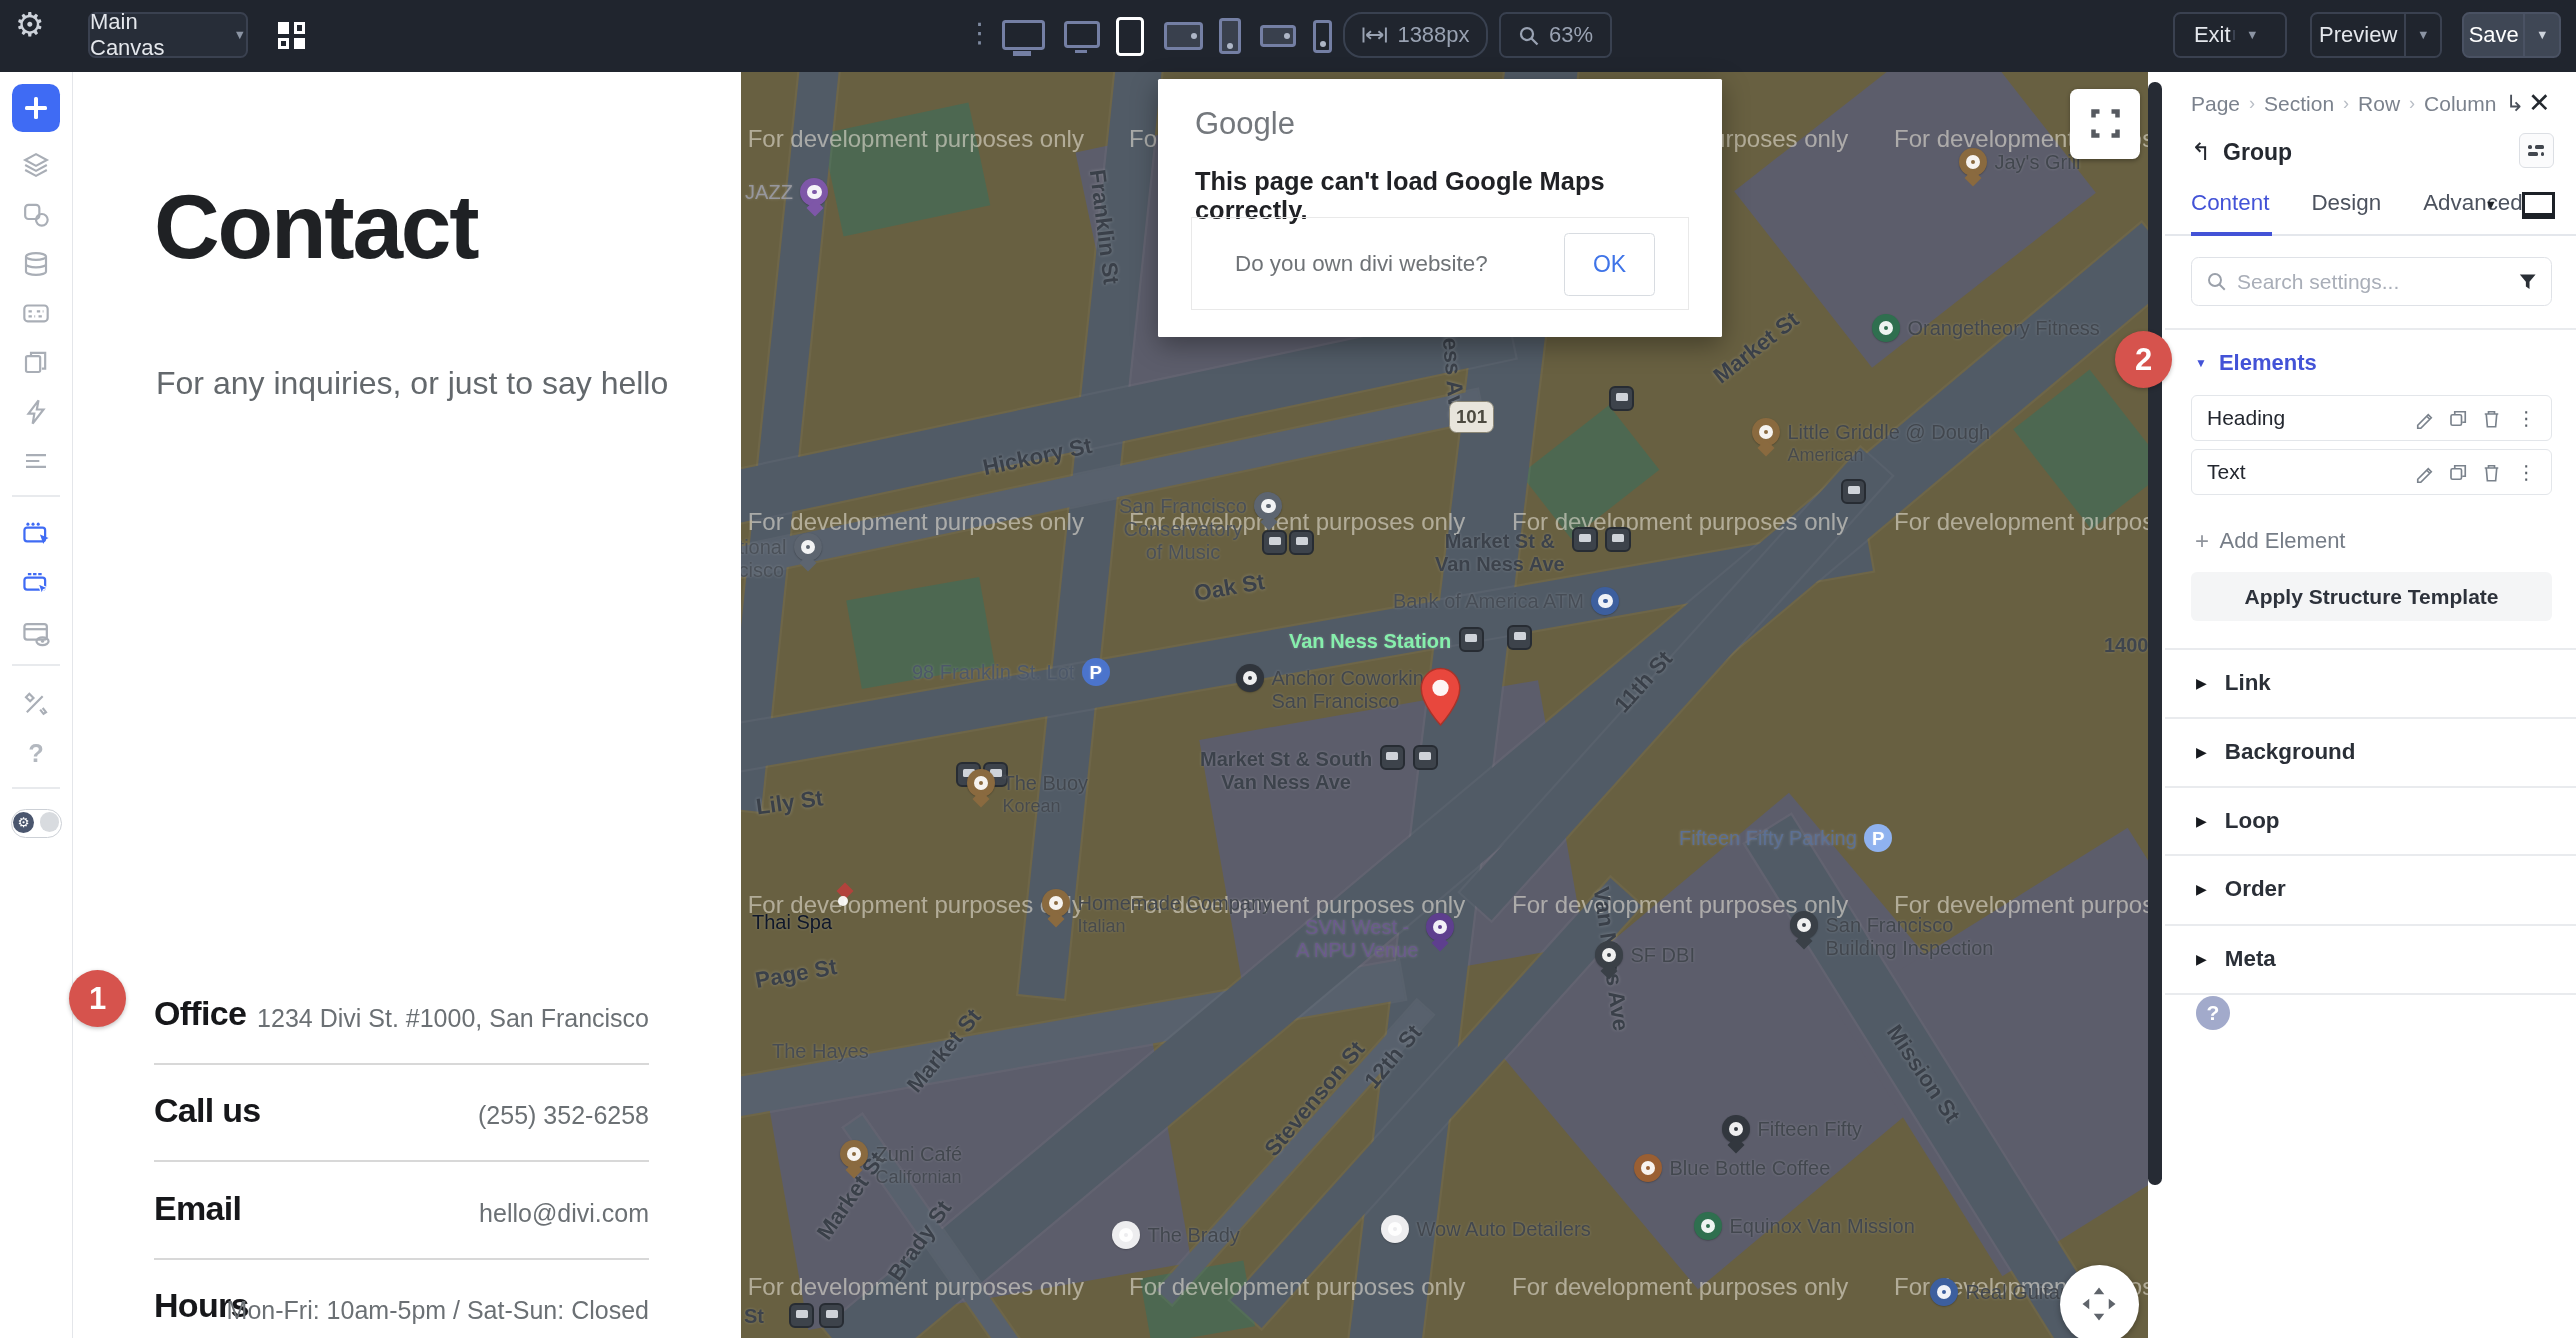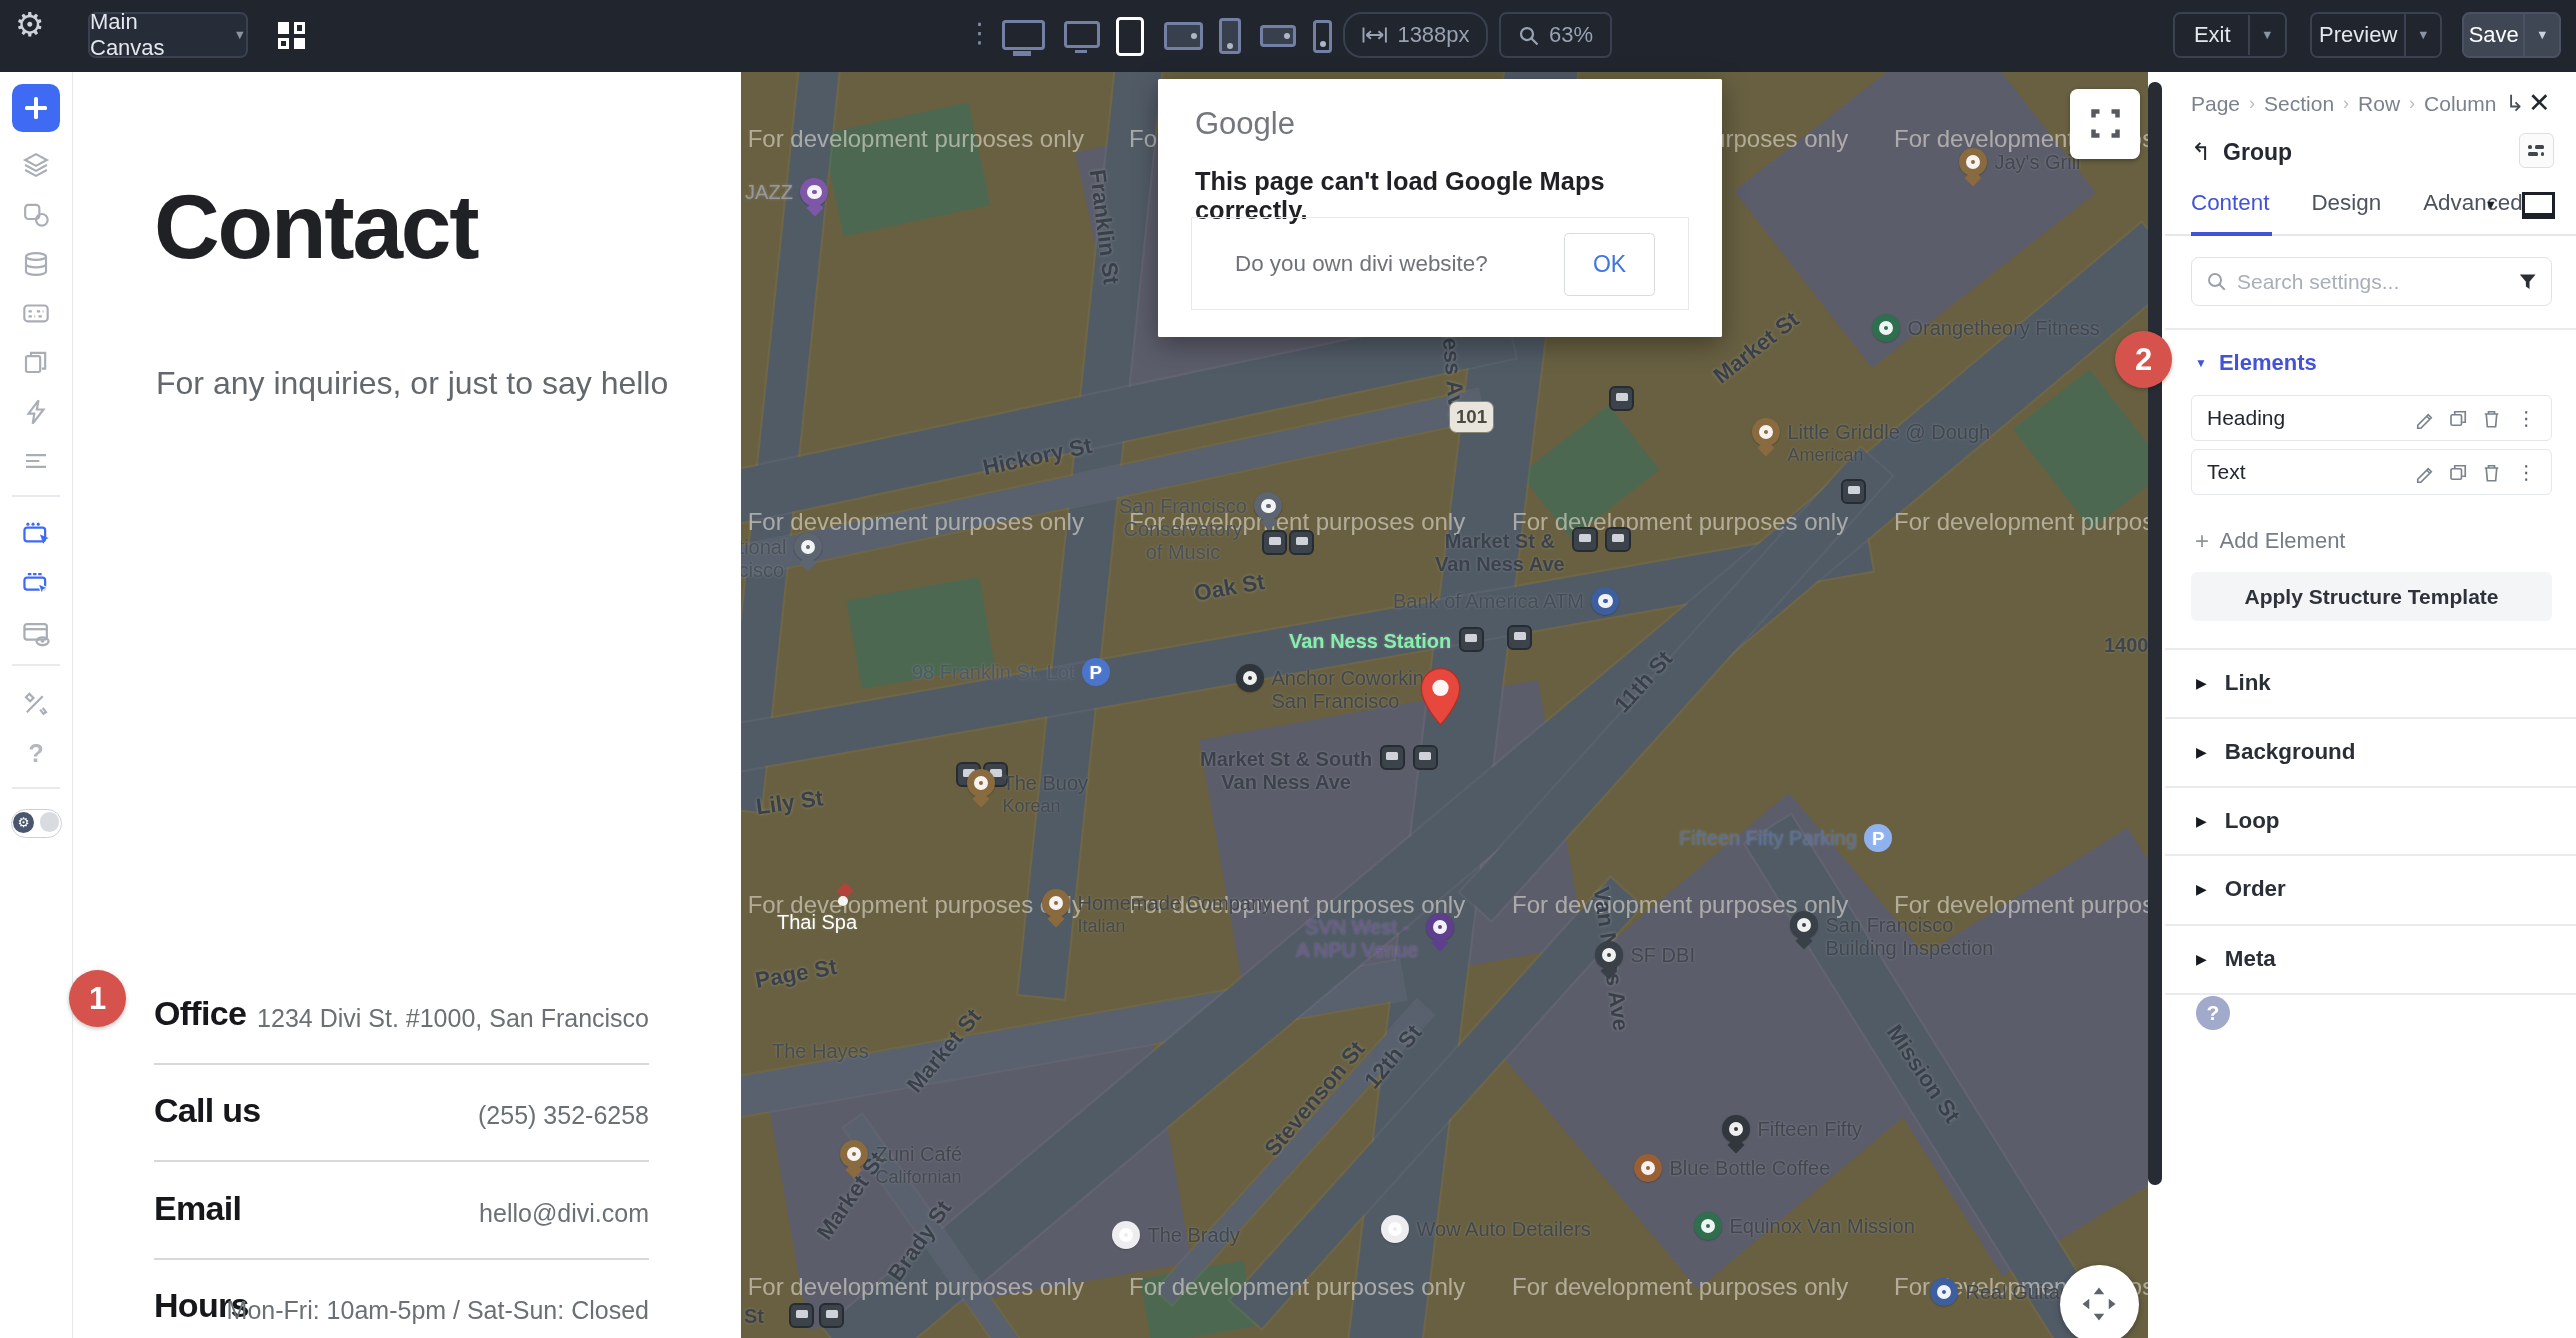--- a/index.html
+++ b/index.html
@@ -32,21 +32,21 @@
   .dev.phonep{left:1219px;width:22.4px;height:36px;margin-top:-18px;background:#39404d;}
   .dev.phonep::after{left:50%;margin-left:-3px;top:auto;bottom:2.2px;}
   .dev.phonel{left:1260px;width:36px;height:22.4px;margin-top:-11.2px;background:#39404d;}
   .dev.phones{left:1313px;width:19.4px;height:33px;margin-top:-16.5px;}
   .dev.phones::after{left:50%;margin-left:-3px;top:auto;bottom:2.2px;}
   .chip{position:absolute;top:12px;height:46px;display:flex;align-items:center;gap:10.5px;
         border:2.2px solid #394150;border-radius:7.5px;color:#99a2b2;font-size:22px;padding:0 16.5px;box-sizing:border-box;}
   #chip-width{left:1343px;border-radius:19px;}
   #chip-zoom{left:1499px;}
   .split-r{border-left:2.2px solid #3a4150;align-self:stretch;display:flex;align-items:center;padding:0 10.5px;}
-  #btn-exit{left:2173px;width:114px;padding:1px;}
+  #btn-exit{left:2173px;width:114px;padding:16px;}
   #btn-preview{left:2310px;width:132px;padding:0;}
   #btn-save{left:2462px;width:99px;background:#3f4755;border-color:#4a5263;color:#fff;padding:0;}
   .tb-main{flex:1;text-align:center;}
 
   
   #sidebar{position:absolute;left:0;top:72px;width:72px;height:1267px;background:#ffffff;
            border-right:1.5px solid #e4e6ea;z-index:50;}
   .sb-item{position:absolute;left:50%;transform:translateX(-50%);width:48px;height:48px;
            display:flex;align-items:center;justify-content:center;}
   #sb-add{background:#3f6bf4;border-radius:10.5px;}
@@ -498,21 +498,21 @@
               <div class="sub">Korean</div>
             </span>
           </div>
           <div class="m-item m-poi" style="left: 938px; top: 755px; color: rgb(92, 112, 148);">
             <span>
               <div>Fifteen Fifty Parking</div>
             </span>
             <span class="ic-pcirc" style="background: rgb(143, 178, 239);">P</span>
           </div>
           <div class="m-item" style="left: 90px; top: 817px;"><span class="ic-pin" style="background: rgb(178, 66, 60);"></span></div>
-          <div class="m-item m-poi" style="left: 36px; top: 839px; color: #ffffff;">
+          <div class="m-item m-poi" style="left: 11px; top: 839px; color: #0f172a;">
             <span>
               <div>Thai Spa</div>
             </span>
           </div>
           <div class="m-item m-poi" style="left: 301px; top: 820px;">
             <span class="ic-pin" style="background: rgb(138, 106, 63);"></span>
             <span>
               <div>Homemade Company</div>
               <div class="sub">Italian</div>
             </span>

